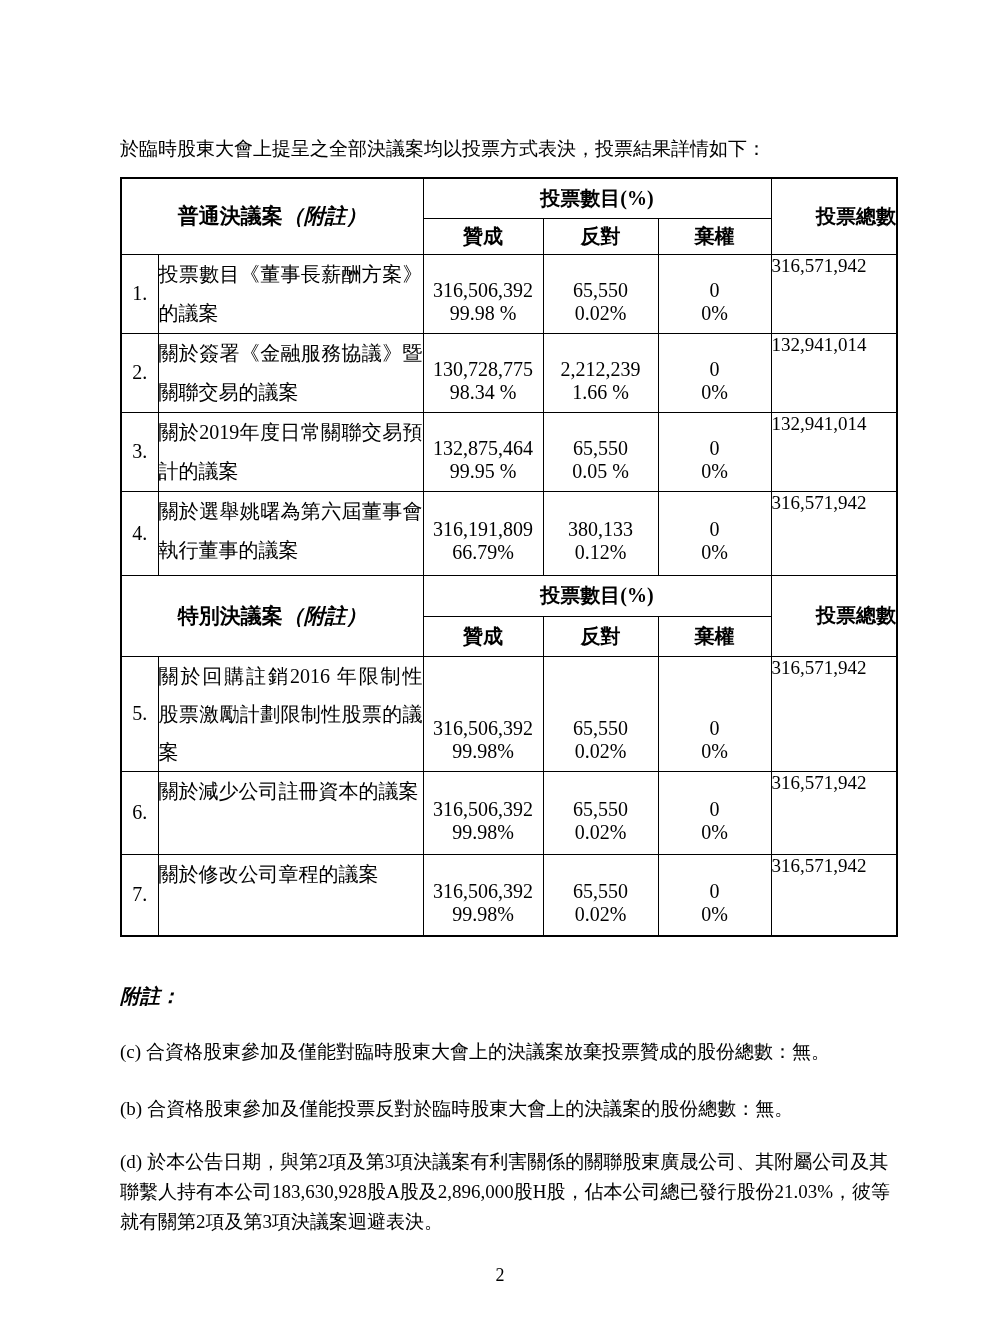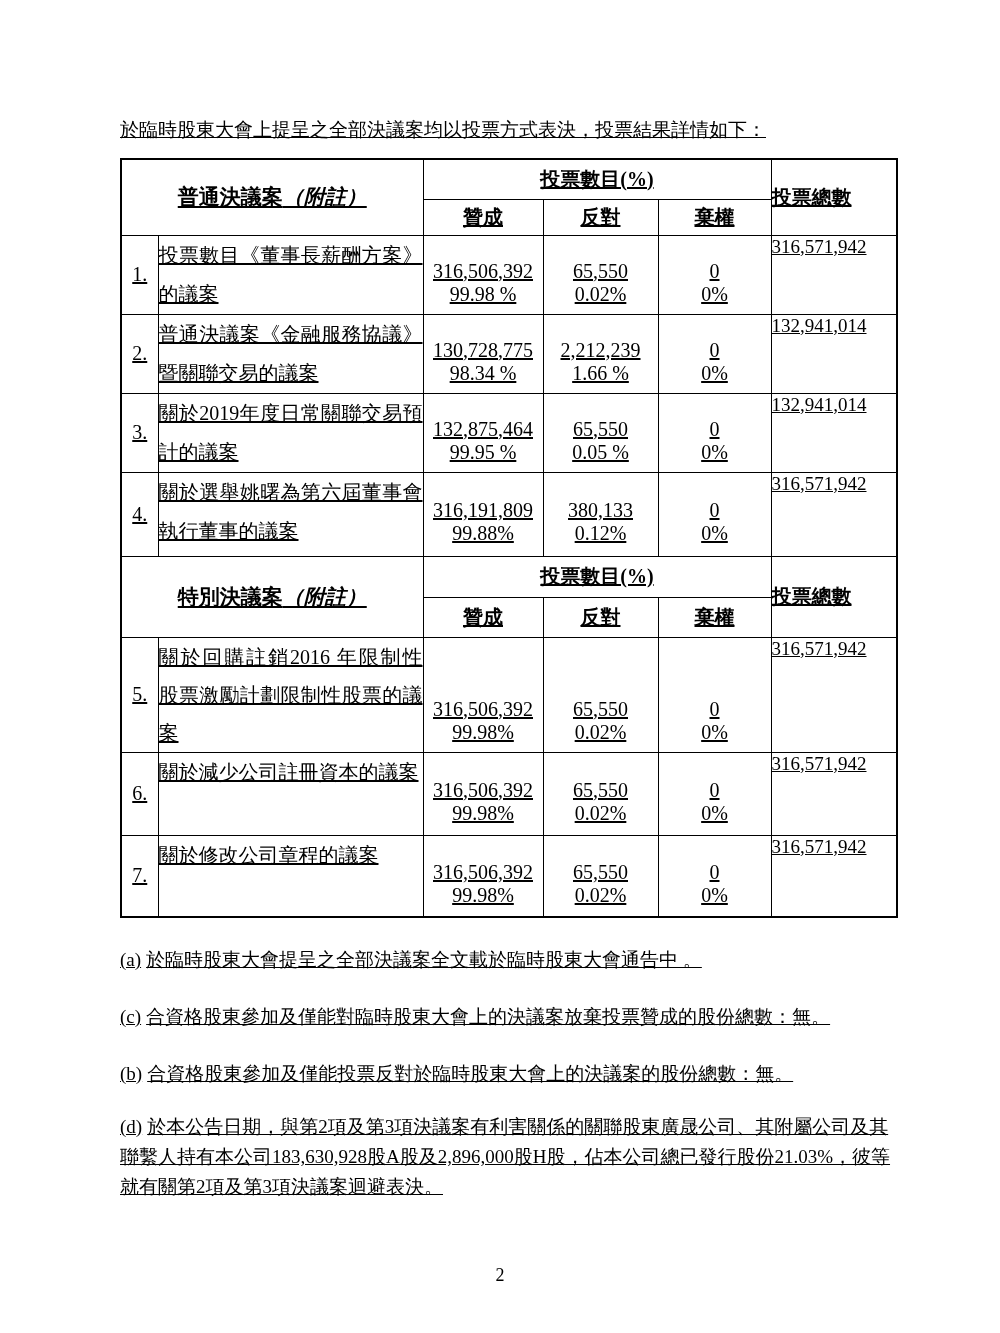--- a/index.html
+++ b/index.html
@@ -1,38 +1,38 @@
 <!DOCTYPE html>
 <html><head>
 <meta charset="utf-8">
 <style>
   html,body{margin:0;padding:0;background:#e8e8e8;}
   .page{
     width:1000px;height:1333px;background:#ffffff;position:relative;
     overflow:hidden;margin:0 auto;color:#000;
     font-family:"Liberation Serif","DejaVu Serif",serif;
   }
-  .content{position:absolute;left:120px;top:116px;width:800px;text-decoration:underline;}
+  .content{position:absolute;left:120px;top:135px;width:800px;}
   .intro{font-size:19px;line-height:27px;}
 
   table.votes{
     border-collapse:collapse;table-layout:fixed;width:776px;
     margin-top:15px;border:2px solid #000;
   }
   table.votes td{border:1px solid #000;padding:0;overflow:hidden;}
   tr.hA{height:40px;padding-left:24px;} tr.hB{height:36px;}
   tr.shA{height:41px;} tr.shB{height:40px;}
   tr.r78{height:78px;} tr.r84{height:84px;} tr.r114{height:114px;}
   tr.r83{height:83px;} tr.r82{height:82px;}
 
   td.title-cell{text-align:center;vertical-align:middle;font-weight:bold;font-size:21px;}
   td.title-cell .it{font-style:italic;}
   td.votes-title{text-align:center;vertical-align:middle;font-weight:bold;font-size:20px;margin-left:8px;}
   td.sub-col{text-align:center;vertical-align:middle;font-weight:bold;font-size:20px;}
-  td.total-title{text-align:left;vertical-align:middle;font-weight:bold;font-size:20px;}
+  td.total-title{text-align:right;vertical-align:middle;font-weight:bold;font-size:20px;}
 
   td.num{text-align:center;vertical-align:middle;font-size:20px;}
   td.res{
     vertical-align:top;font-size:20px;line-height:39px;
     padding:1px 6px 0 8px;text-align:justify;text-justify:inter-ideograph;
   }
   tr.r114 td.res{line-height:38px;}
   td.vote{text-align:center;vertical-align:middle;font-size:20px;}
   .vcell{display:flex;flex-direction:column;justify-content:flex-end;}
   .vc-s{height:62px;}
@@ -94,21 +94,21 @@
               <div class="vcell vc-s">
                 <div>0</div>
                 <div>0%</div>
               </div>
             </td>
           <td class="total">316,571,942</td>
         </tr>
 
         <tr class="r78">
           <td class="num">2.</td>
-          <td class="res">普通決議案《金融服務協議》暨關聯交易的議案</td>
+          <td class="res">關於簽署《金融服務協議》暨關聯交易的議案</td>
           <td class="vote">
               <div class="vcell vc-s">
                 <div>130,728,775</div>
                 <div>98.34 %</div>
               </div>
             </td>
           <td class="vote">
               <div class="vcell vc-s">
                 <div>2,212,239</div>
                 <div>1.66 %</div>
@@ -146,21 +146,21 @@
             </td>
           <td class="total">132,941,014</td>
         </tr>
 
         <tr class="r84">
           <td class="num">4.</td>
           <td class="res">關於選舉姚曙為第六屆董事會執行董事的議案</td>
           <td class="vote">
               <div class="vcell vc-s">
                 <div>316,191,809</div>
-                <div>99.88%</div>
+                <div>66.79%</div>
               </div>
             </td>
           <td class="vote">
               <div class="vcell vc-s">
                 <div>380,133</div>
                 <div>0.12%</div>
               </div>
             </td>
           <td class="vote">
               <div class="vcell vc-s">
@@ -249,22 +249,22 @@
               <div class="vcell vc-s">
                 <div>0</div>
                 <div>0%</div>
               </div>
             </td>
           <td class="total">316,571,942</td>
         </tr>
       </tbody>
     </table>
 
-
-    <div class="note"><span class="lbl">(a)</span><span>於臨時股東大會提呈之全部決議案全文載於臨時股東大會通告中 。</span></div>
+    <div class="notes-title">附註：</div>
+
     <div class="note"><span class="lbl">(c)</span><span>合資格股東參加及僅能對臨時股東大會上的決議案放棄投票贊成的股份總數：無。</span></div>
     <div class="note"><span class="lbl">(b)</span><span>合資格股東參加及僅能投票反對於臨時股東大會上的決議案的股份總數：無。</span></div>
     <div class="note" style="margin-top:23px"><span class="lbl">(d)</span><span>於本公告日期，與第2項及第3項決議案有利害關係的關聯股東廣晟公司、其附屬公司及其聯繫人持有本公司183,630,928股A股及2,896,000股H股，佔本公司總已發行股份21.03%，彼等就有關第2項及第3項決議案迴避表決。</span></div>
 
   </div>
 
   <div class="page-num">2</div>
 </div>
 
 </body></html>

